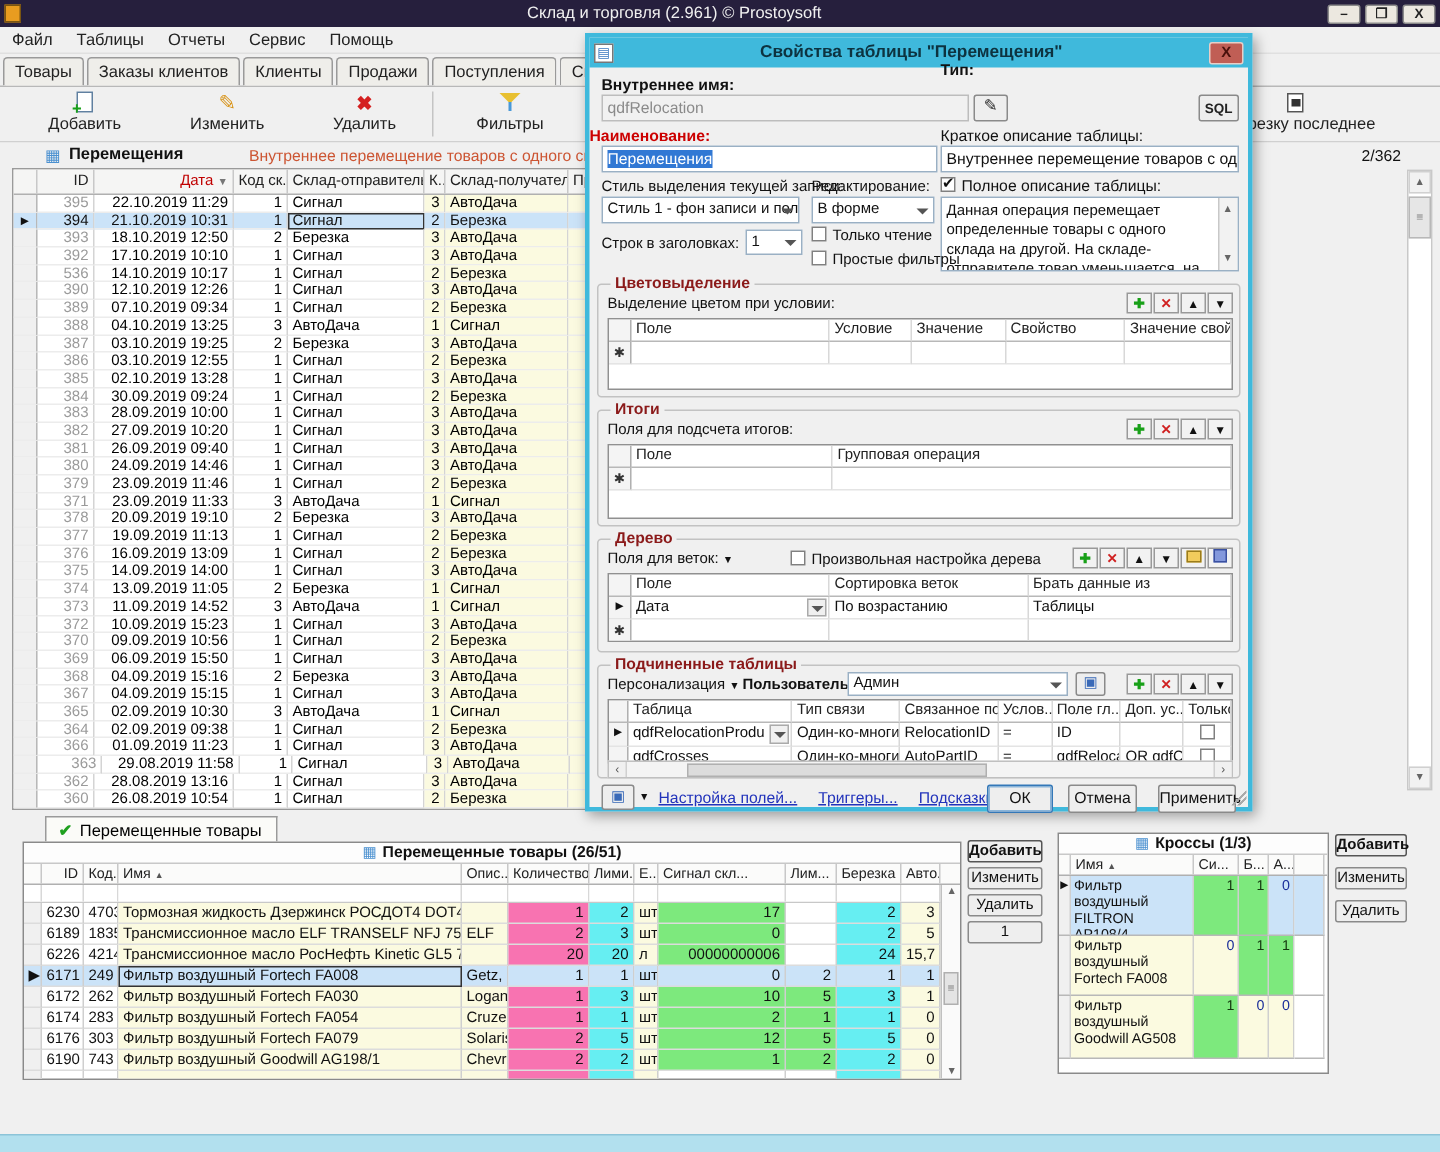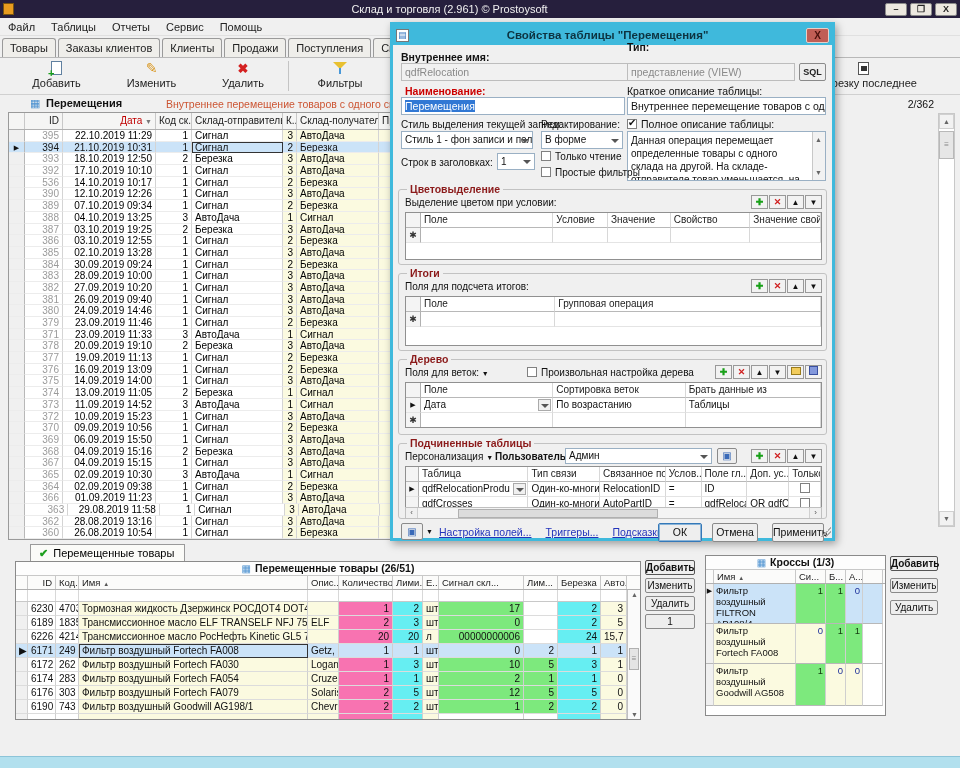--- a/index.html
+++ b/index.html
@@ -832,24 +832,23 @@
     <div class="dlg-title">
       <span class="dlg-ticon">▤</span>
       <span class="dlg-ttext">Свойства таблицы "Перемещения"</span>
       <span class="dlg-close">X</span>
     </div>
 
     <span class="lbl b" style="left:8px; top:26px;">Внутреннее имя:</span>
     <span class="inp dis" style="left:8px; top:38px; width:245px;">qdfRelocation</span>
     <span class="sbtn" style="left:256px; top:38px; width:23px; font-size:11px; line-height:15px;">✎</span>
     <span class="lbl b" style="left:234px; top:16px;">Тип:</span>
-    <span class="inp dis" style="left:234px; top:38px; width:168px;">представление (VIEW)</span>
     <span class="sbtn b" style="left:406px; top:38px; width:27px; font-size:9px; line-height:16px;">SQL</span>
 
-    <span class="lbl b red" style="left:12px; top:60px;">Наименование:</span>
+    <span class="lbl b red" style="left:0; top:60px;">Наименование:</span>
     <span class="inp" style="left:8px; top:72px; width:224px;"><span class="seltext">Перемещения</span></span>
     <span class="lbl" style="left:234px; top:60px;">Краткое описание таблицы:</span>
     <span class="inp" style="left:234px; top:72px; width:199px;">Внутреннее перемещение товаров с одного склад.</span>
 
     <span class="lbl sm" style="left:8px; top:94px;">Стиль выделения текущей записи:</span>
     <span class="cmb" style="left:8px; top:106px; width:132px;"><span>Стиль 1 - фон записи и поля</span><span class="arr"></span></span>
     <span class="lbl sm" style="left:148px; top:94px;">Редактирование:</span>
     <span class="cmb" style="left:148px; top:106px; width:82px;"><span>В форме</span><span class="arr"></span></span>
 
     <span class="lbl" style="left:234px; top:93px;"><span class="chkbox on"></span><span>Полное описание таблицы:</span></span>

